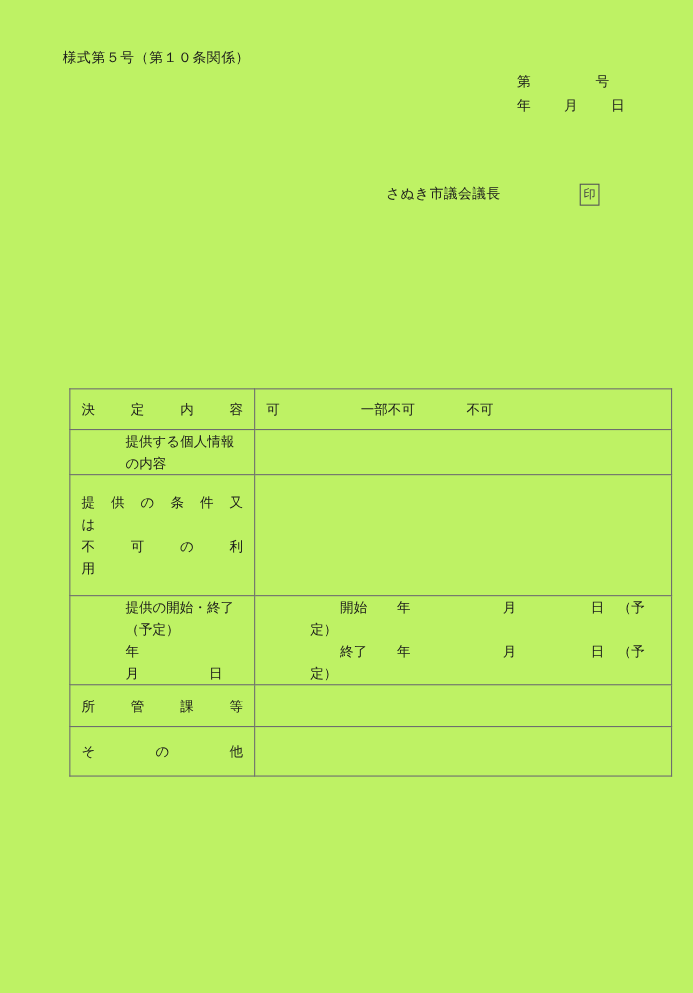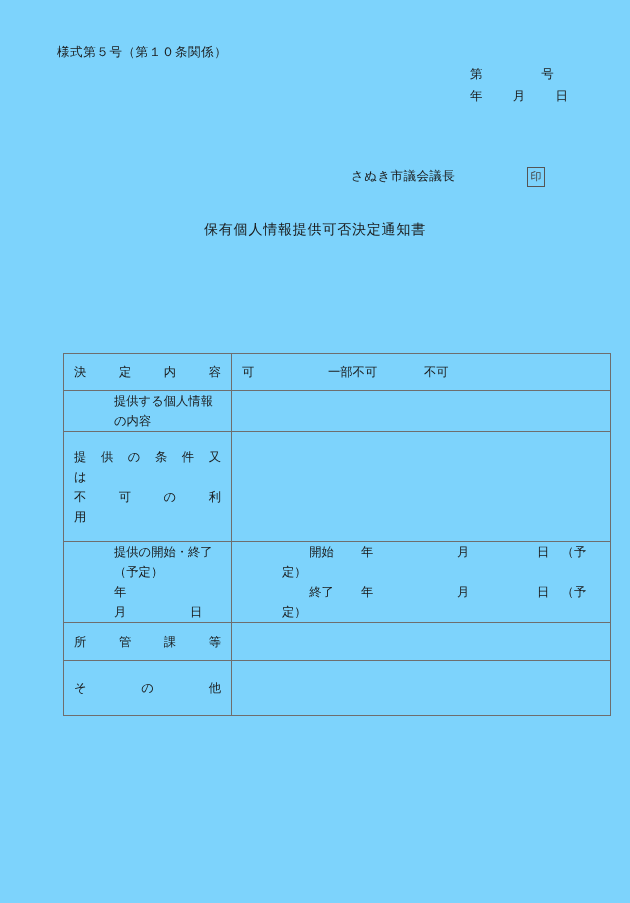--- a/index.html
+++ b/index.html
@@ -8,21 +8,21 @@
     background: #ffffff;
   }
   body {
     font-family: "Liberation Serif", "DejaVu Serif", serif;
     color: #1a1a1a;
   }
   #page {
     position: relative;
     width: 630px;
     height: 903px;
-    background: #7dd3fc;
+    background: #bef264;
     overflow: hidden;
   }
 
   
   .abs { position: absolute; }
   .nowrap { white-space: nowrap; }
 
   
   .form-no {
     left: 57px;
@@ -124,21 +124,21 @@
     text-align-last: justify;
     width: 100%;
   }
   .plain { display: block; margin-left: 40px; }
 
   .row-h-1 { height: 37px; }
   .row-h-2 { height: 38px; }
   .row-h-3 { height: 110px; }
   .row-h-4 { height: 52px; }
   .row-h-5 { height: 38px; }
-  .row-h-6 { height: 55px; }
+  .row-h-6 { height: 45px; }
 
   .decision-opts .opt-1 { display: inline-block; width: 86px; }
   .decision-opts .opt-2 { display: inline-block; width: 96px; }
 
   .period-line .pl-kind { display: inline-block; width: 79px; text-align: center; }
   .period-line .pl-y { display: inline-block; width: 96px; }
   .period-line .pl-m { display: inline-block; width: 80px; }
 
   .label-date-line .ld-y { display: inline-block; width: 76px; }
   .label-date-line .ld-m { display: inline-block; width: 76px; }
@@ -162,21 +162,20 @@
     <span>月</span>
     <span class="gap"></span>
     <span>日</span>
   </div>
 
 
   <div class="abs issuer-row nowrap">さぬき市議会議長</div>
 
   <div class="seal-box">印</div>
 
-  <div class="abs doc-title nowrap">保有個人情報提供可否決定通知書</div>
 
 
   <table class="form-table">
     <tbody>
 
       <tr class="row-h-1">
         <td class="label-cell">
           <span class="spread">決　定　内　容</span>
         </td>
         <td class="value-cell decision-opts">

